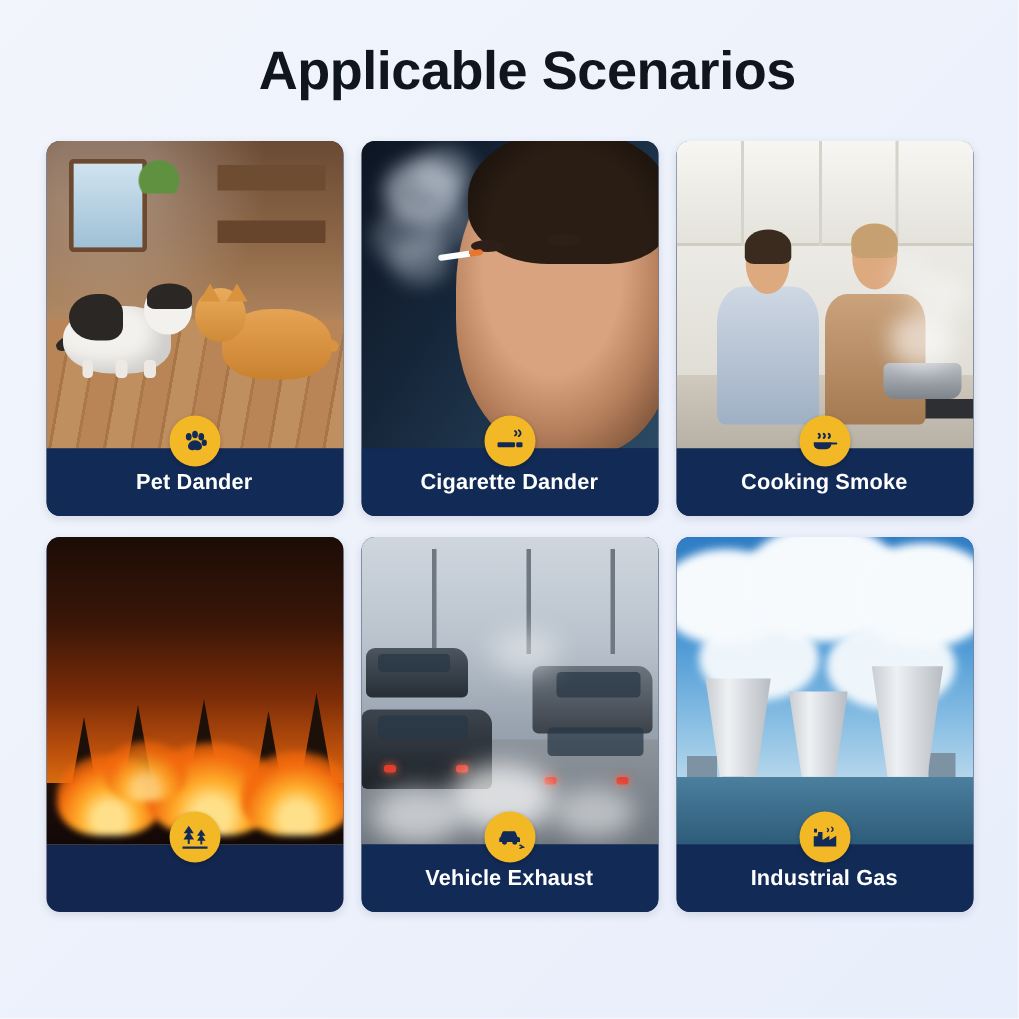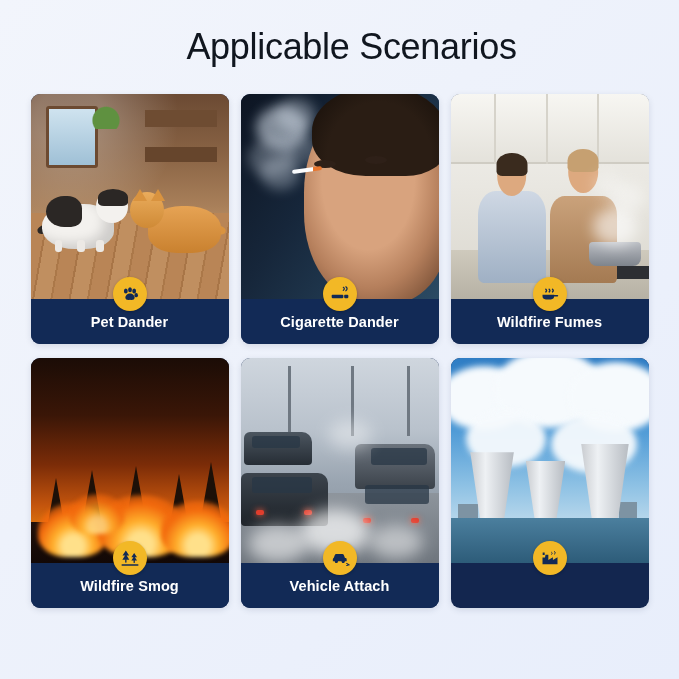--- a/index.html
+++ b/index.html
@@ -16,21 +16,21 @@
     width: 679px; height: 679px;
     padding: 0;
     position: relative;
   }
   .header {
     text-align: center;
     padding-top: 26px;
   }
   .title {
     font-size: 36px;
-    font-weight: normal;
+    font-weight: bold;
     color: #10161f;
     letter-spacing: -0.3px;
     margin-left: 24px;
   }
   .subtitle {
     font-size: 15.5px;
     color: #242a33;
     margin-top: 14px;
     font-weight: 400;
   }
@@ -266,21 +266,21 @@
         <div class="steam" style="right:2%; bottom:42%; width:34px; height:30px; opacity:.7"></div>
         <div class="steam" style="right:14%; bottom:50%; width:28px; height:24px; opacity:.5"></div>
       </div>
       <div class="badge">
         <svg width="20" height="20" viewBox="0 0 24 24" fill="none" stroke="#122a56" stroke-width="1.7" stroke-linecap="round">
           <path d="M3 13h14a0 0 0 0 1 0 0v1.5a4 4 0 0 1-4 4H7a4 4 0 0 1-4-4V13z" fill="#122a56" stroke="none"></path>
           <path d="M17 14h4"></path>
           <path d="M7 9.5c1.2-1 1.2-2.2 0-3.2M11 9.5c1.2-1 1.2-2.2 0-3.2M15 9.5c1.2-1 1.2-2.2 0-3.2"></path>
         </svg>
       </div>
-      <div class="label-bar">Wildfire Fumes</div>
+      <div class="label-bar">Cooking Smoke</div>
     </div>
 
     <div class="card">
       <div class="photo">
         <div class="ph wf-bg"></div>
         <div class="wf-ground"></div>
         <div class="wf-tree" style="left:8%"></div>
           <div class="wf-trunk" style="left:12%; height:16%"></div>
         <div class="wf-tree" style="left:26%; bottom:18%"></div>
           <div class="wf-trunk" style="left:30%; height:20%"></div>
@@ -297,21 +297,20 @@
       </div>
       <div class="badge">
         <svg width="20" height="20" viewBox="0 0 24 24" fill="#122a56">
           <path d="M7 3l4 6H8l3.2 5H2.8L6 9H3l4-6z"></path>
           <rect x="6.2" y="13.5" width="1.6" height="4"></rect>
           <path d="M17 6l3.4 5h-2.6l2.6 4h-6.8l2.6-4H13.6L17 6z"></path>
           <rect x="16.3" y="14.5" width="1.5" height="3.4"></rect>
           <path d="M2 19.5h20v1.8H2z"></path>
         </svg>
       </div>
-      <div class="label-bar">Wildfire Smog</div>
     </div>
 
     <div class="card">
       <div class="photo">
         <div class="ph ve-bg"></div>
         <div class="ve-pole" style="left:24%"></div>
         <div class="ve-pole" style="left:56%"></div>
         <div class="ve-pole" style="left:84%"></div>
         <div class="ve-road"></div>
         <div class="ve-car" style="left:2%; top:36%; width:34%; height:16%; background:linear-gradient(180deg,#4c5660,#262d35);"></div>
@@ -333,21 +332,21 @@
         <div class="ve-smoke" style="left:44%; top:30%; width:44px; height:30px; opacity:.55"></div>
       </div>
       <div class="badge">
         <svg width="20" height="20" viewBox="0 0 24 24" fill="#122a56">
           <path d="M4.4 12l1.3-3.4A2 2 0 0 1 7.6 7.3h7.2a2 2 0 0 1 1.9 1.3L18 12h.6a1.4 1.4 0 0 1 1.4 1.4V16h-2.2a2 2 0 0 1-4 0H9.6a2 2 0 0 1-4 0H3.4v-2.6A1.4 1.4 0 0 1 4.8 12h-.4z"></path>
           <circle cx="7.6" cy="16.4" r="1.5"></circle>
           <circle cx="15.8" cy="16.4" r="1.5"></circle>
           <path d="M20 18.6c1.5 0 1.5 1.6 3 1.6M20 21c1.2 0 1.2-1 2.4-1" stroke="#122a56" stroke-width="1.3" fill="none" stroke-linecap="round"></path>
         </svg>
       </div>
-      <div class="label-bar">Vehicle Attach</div>
+      <div class="label-bar">Vehicle Exhaust</div>
     </div>
 
     <div class="card">
       <div class="photo">
         <div class="ph ig-bg"></div>
         <div class="ig-cloud" style="left:-6%; top:4%; width:90px; height:64px;"></div>
         <div class="ig-cloud" style="left:22%; top:-4%; width:110px; height:78px;"></div>
         <div class="ig-cloud" style="right:-8%; top:2%; width:96px; height:70px;"></div>
         <div class="ig-cloud" style="left:8%; top:26%; width:80px; height:56px; opacity:.95"></div>
         <div class="ig-cloud" style="right:6%; top:28%; width:86px; height:58px; opacity:.95"></div>
@@ -359,16 +358,17 @@
         <div class="ig-tower" style="left:38%; width:20%; height:28%; clip-path: polygon(0 0, 100% 0, 78% 100%, 22% 100%);"></div>
         <div class="ig-tower" style="right:10%; width:24%; height:36%; clip-path: polygon(0 0, 100% 0, 78% 100%, 22% 100%);"></div>
       </div>
       <div class="badge">
         <svg width="20" height="20" viewBox="0 0 24 24" fill="#122a56">
           <path d="M3 19.5h18V11l-5.5 3.4V11L10 14.4V8H6.6l-.6 3.4H3v8.1z"></path>
           <rect x="3.2" y="5.4" width="2.4" height="3"></rect>
           <path d="M14 5.2c1 .7 1 1.7 0 2.4M17.4 4.2c1.3.9 1.3 2.3 0 3.2" stroke="#122a56" stroke-width="1.2" fill="none" stroke-linecap="round"></path>
         </svg>
       </div>
+      <div class="label-bar">Industrial Gas</div>
     </div>
 
   </div>
 </div>
 
 </body></html>

